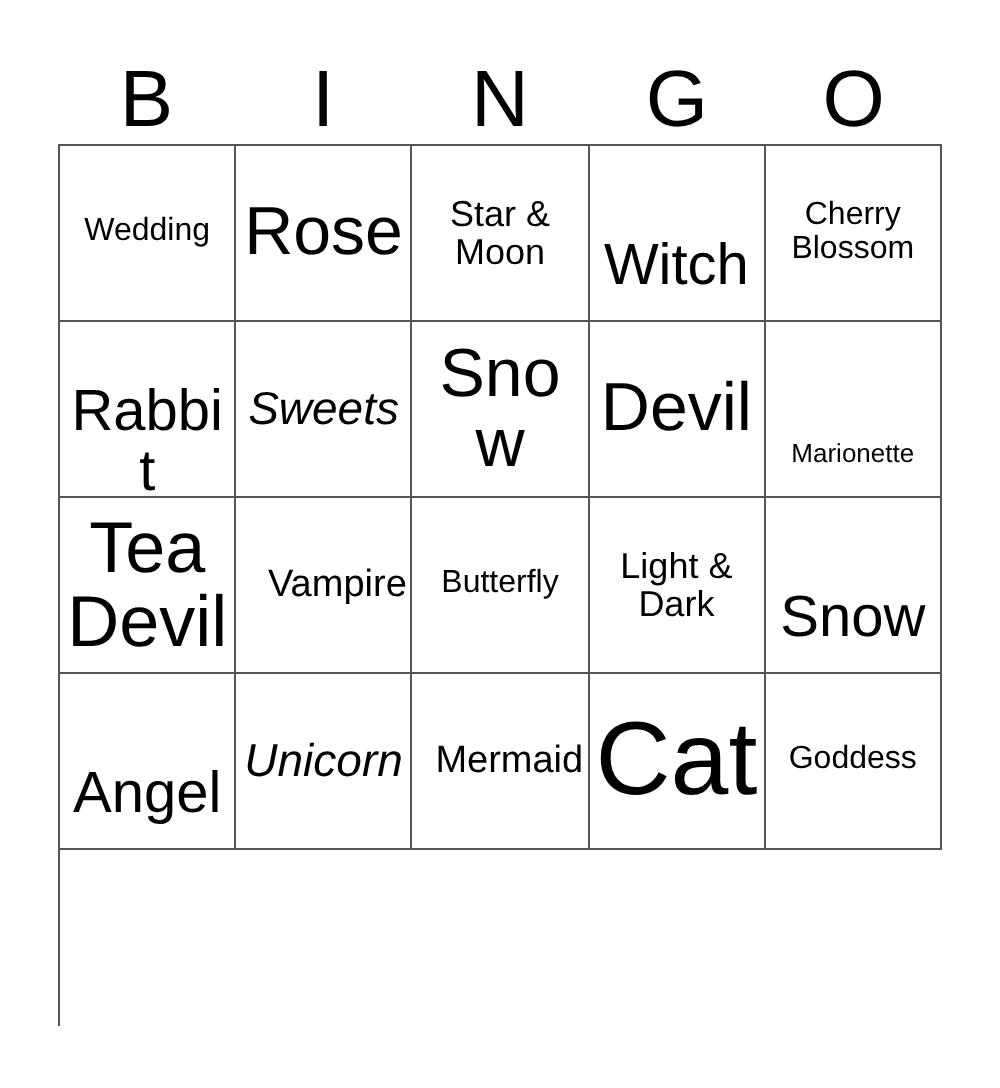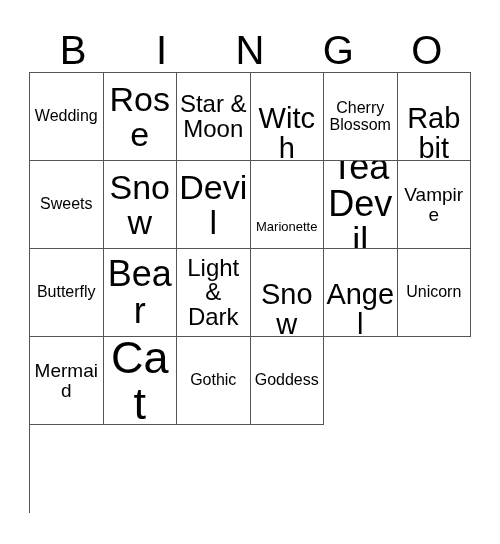--- a/index.html
+++ b/index.html
@@ -36,21 +36,21 @@
     line-height: 1;
     letter-spacing: 0;
     font-weight: 400;
     color: #000;
     padding-bottom: 2px;
   }
 
   
   #grid {
     display: grid;
-    grid-template-columns: repeat(6, 1fr);
+    grid-template-columns: repeat(5, 1fr);
     grid-template-rows: repeat(5, 88px);
     border-top: 1px solid #555;
     border-left: 1px solid #555;
     box-sizing: content-box;
   }
   .cell {
     border-right: 1px solid #555;
     border-bottom: 1px solid #555;
     display: flex;
     align-items: center;
@@ -63,27 +63,27 @@
   .cell-text {
     display: block;
     line-height: 1.02;
     width: 100%;
     word-wrap: break-word;
   }
 
   
   .fs-xs  { font-size: 13px; margin-top: 44px; }
   .fs-sm  { font-size: 16px; }
-  .fs-md  { font-size: 19px; }
-  .fs-lg  { font-size: 16px; }
-  .fs-xl  { font-size: 24px; }
+  .fs-md  { font-size: 19px; text-align: right; }
+  .fs-lg  { font-size: 23px; font-style: italic; }
+  .fs-xl  { font-size: 18px; }
   .fs-2xl { font-size: 29px; margin-top: 34px; }
   .fs-3xl { font-size: 34px; }
   .fs-4xl { font-size: 36px; }
-  .fs-5xl { font-size: 45px; }
+  .fs-5xl { font-size: 52px; }
 </style>
 </head>
 <body>
 
 <div id="card">
 
   <div id="header-row">
     <div class="header-letter">B</div>
     <div class="header-letter">I</div>
     <div class="header-letter">N</div>
@@ -129,42 +129,36 @@
         <span class="cell-text fs-4xl">Tea Devil</span>
       </div>
     <div class="cell">
         <span class="cell-text fs-md">Vampire</span>
       </div>
 
     <div class="cell">
         <span class="cell-text fs-sm">Butterfly</span>
       </div>
     <div class="cell">
-        <span class="cell-text fs-4xl">Bear</span>
-      </div>
-    <div class="cell">
         <span class="cell-text fs-xl">Light &amp; Dark</span>
       </div>
     <div class="cell">
         <span class="cell-text fs-2xl">Snow</span>
       </div>
     <div class="cell">
         <span class="cell-text fs-2xl">Angel</span>
       </div>
 
     <div class="cell">
         <span class="cell-text fs-lg">Unicorn</span>
       </div>
     <div class="cell">
         <span class="cell-text fs-md">Mermaid</span>
       </div>
     <div class="cell">
         <span class="cell-text fs-5xl">Cat</span>
       </div>
     <div class="cell">
-        <span class="cell-text fs-lg">Gothic</span>
-      </div>
-    <div class="cell">
         <span class="cell-text fs-sm">Goddess</span>
       </div>
 
   </div>
 </div>
 
 </body></html>

